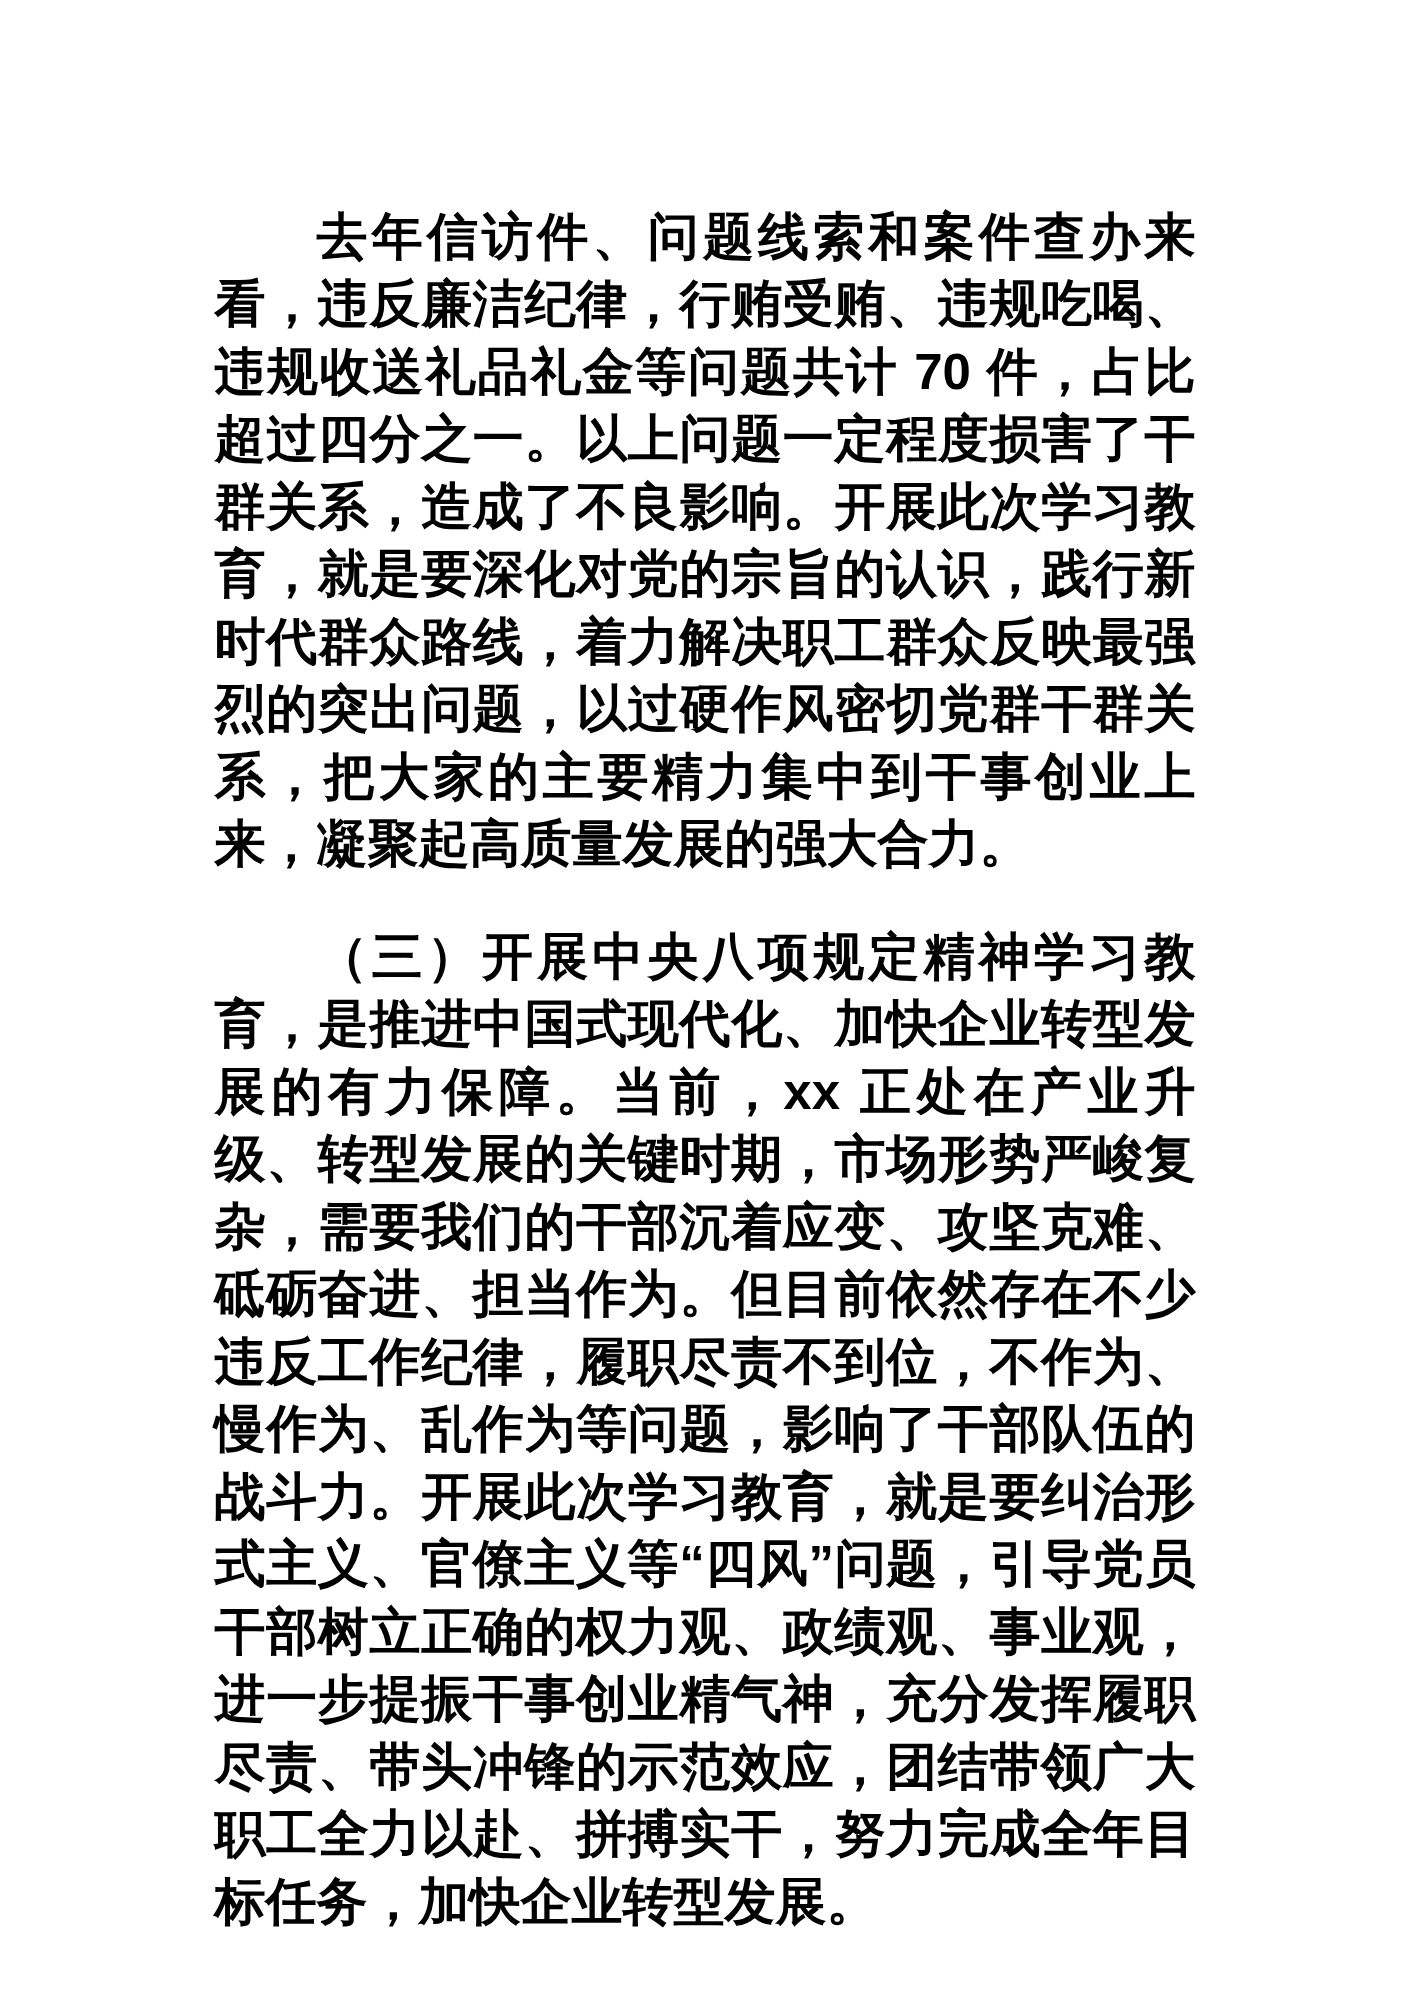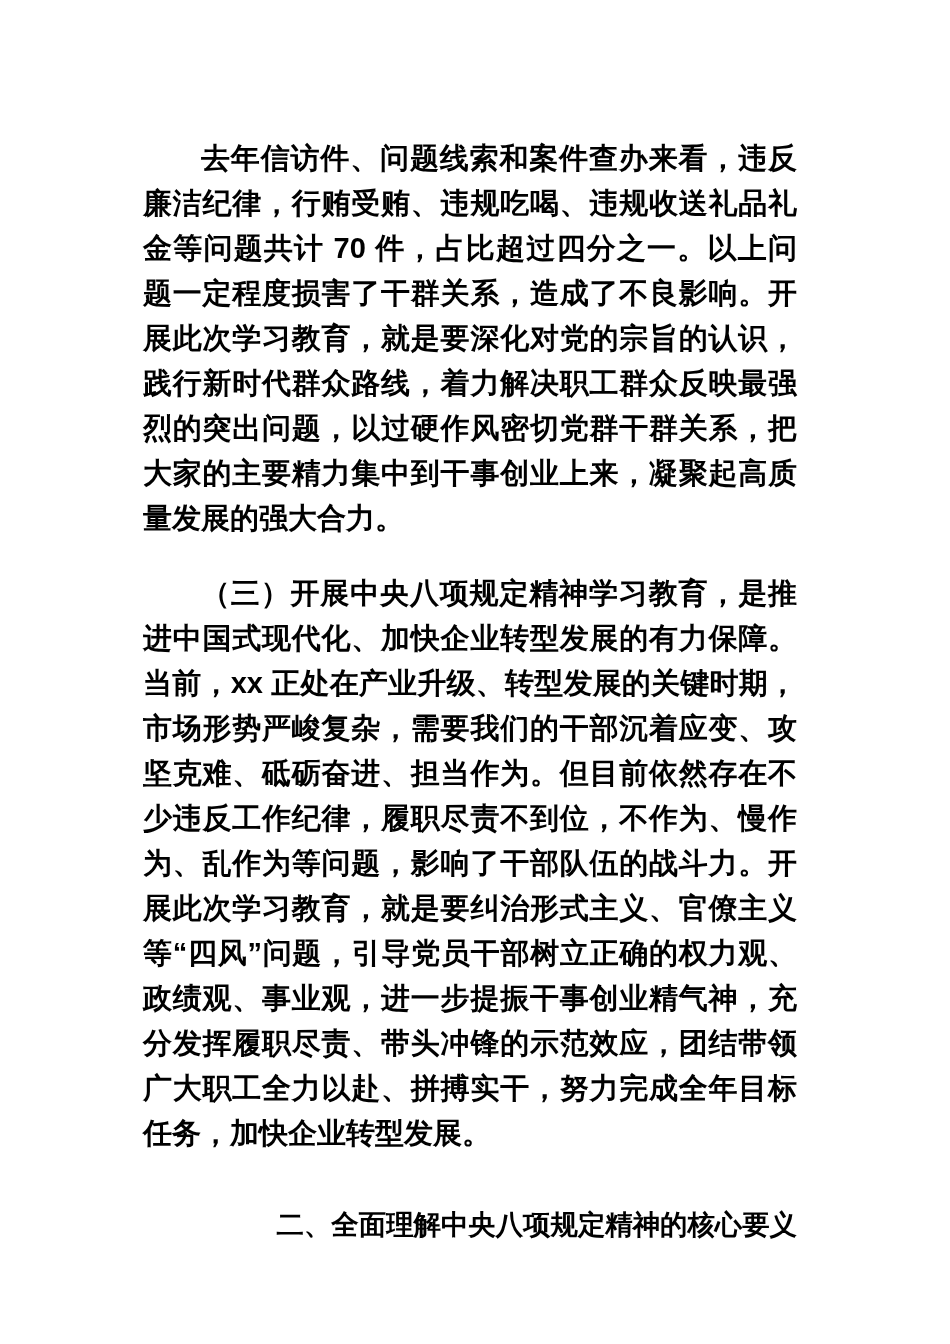--- a/index.html
+++ b/index.html
@@ -27,21 +27,21 @@
 
   .page-body {
     position: absolute;
     left: 143px;
     top: 136px;
     width: 654px;
   }
 
   
   .para {
-    font-size: 29px;
+    font-size: 34px;
     line-height: 45px;
     font-weight: 600;
     text-align: justify;
     text-justify: inter-character;
     text-indent: 2em;
     margin: 0 0 30px 0;
     letter-spacing: 0;
     word-break: break-all;
     color: #000000;
   }

